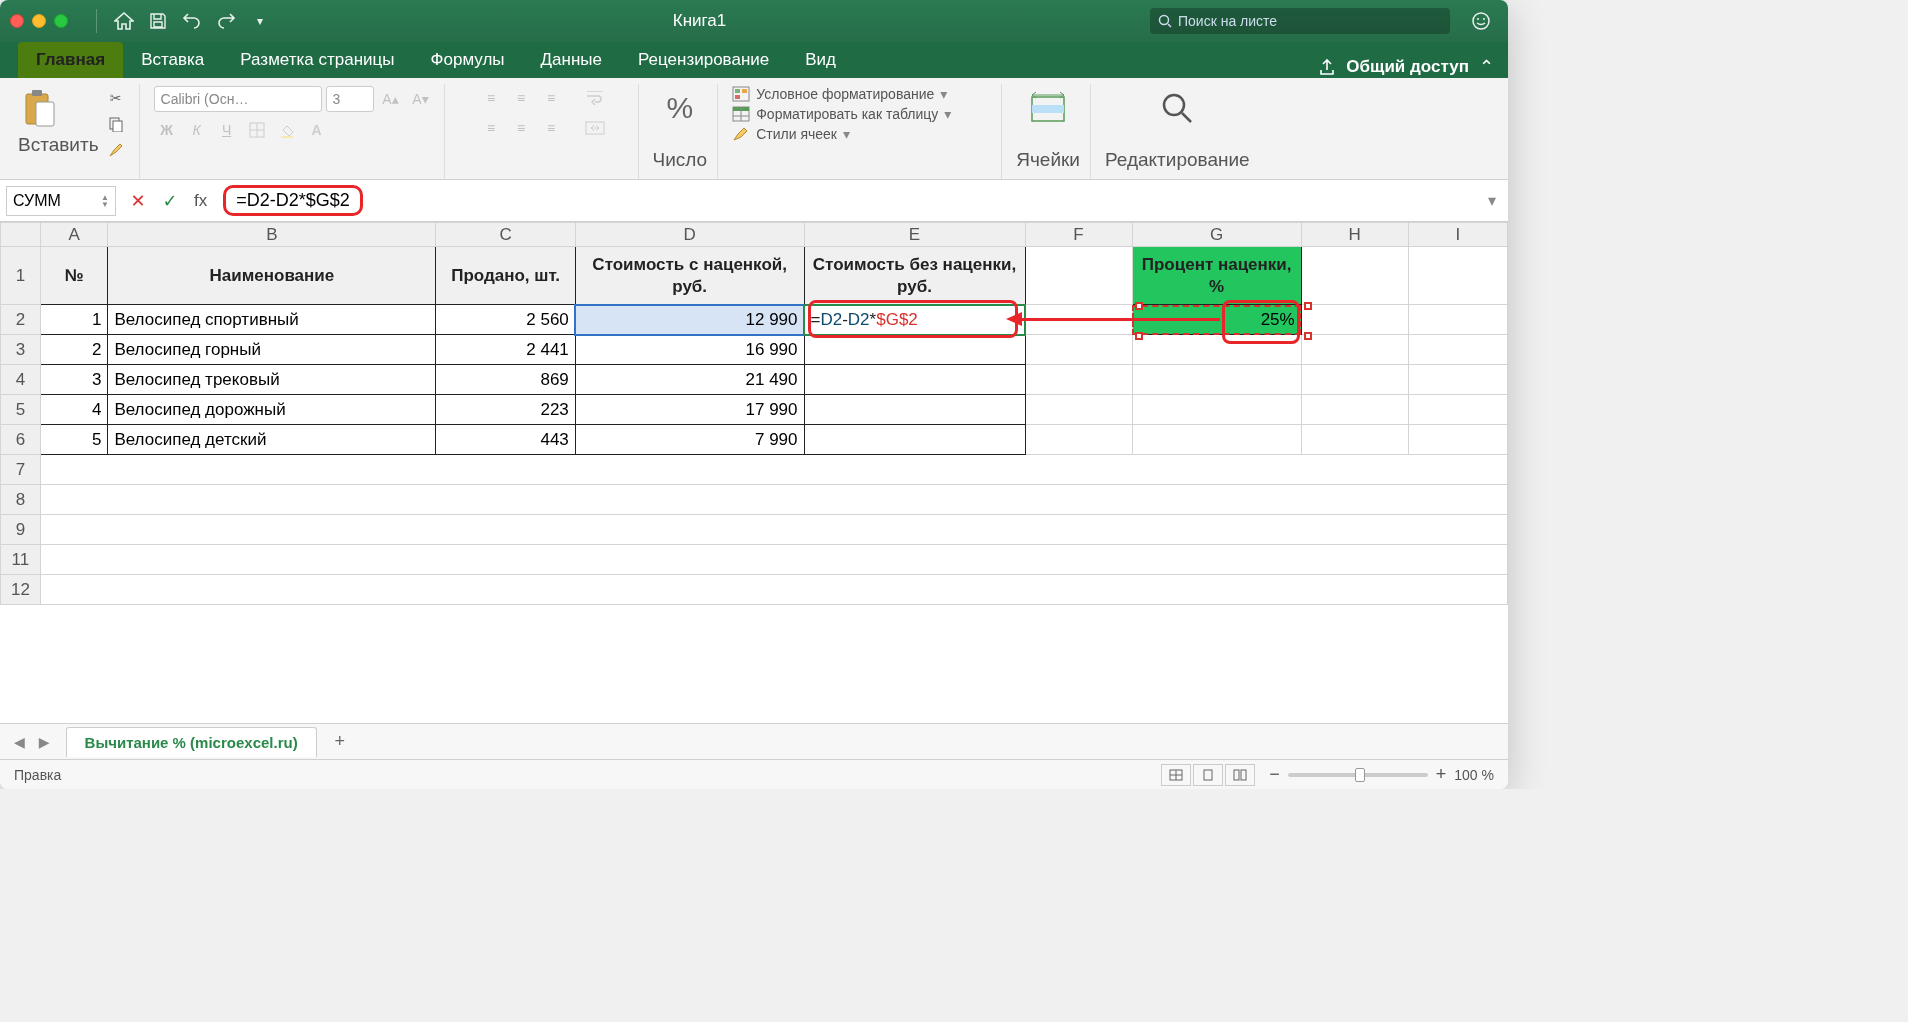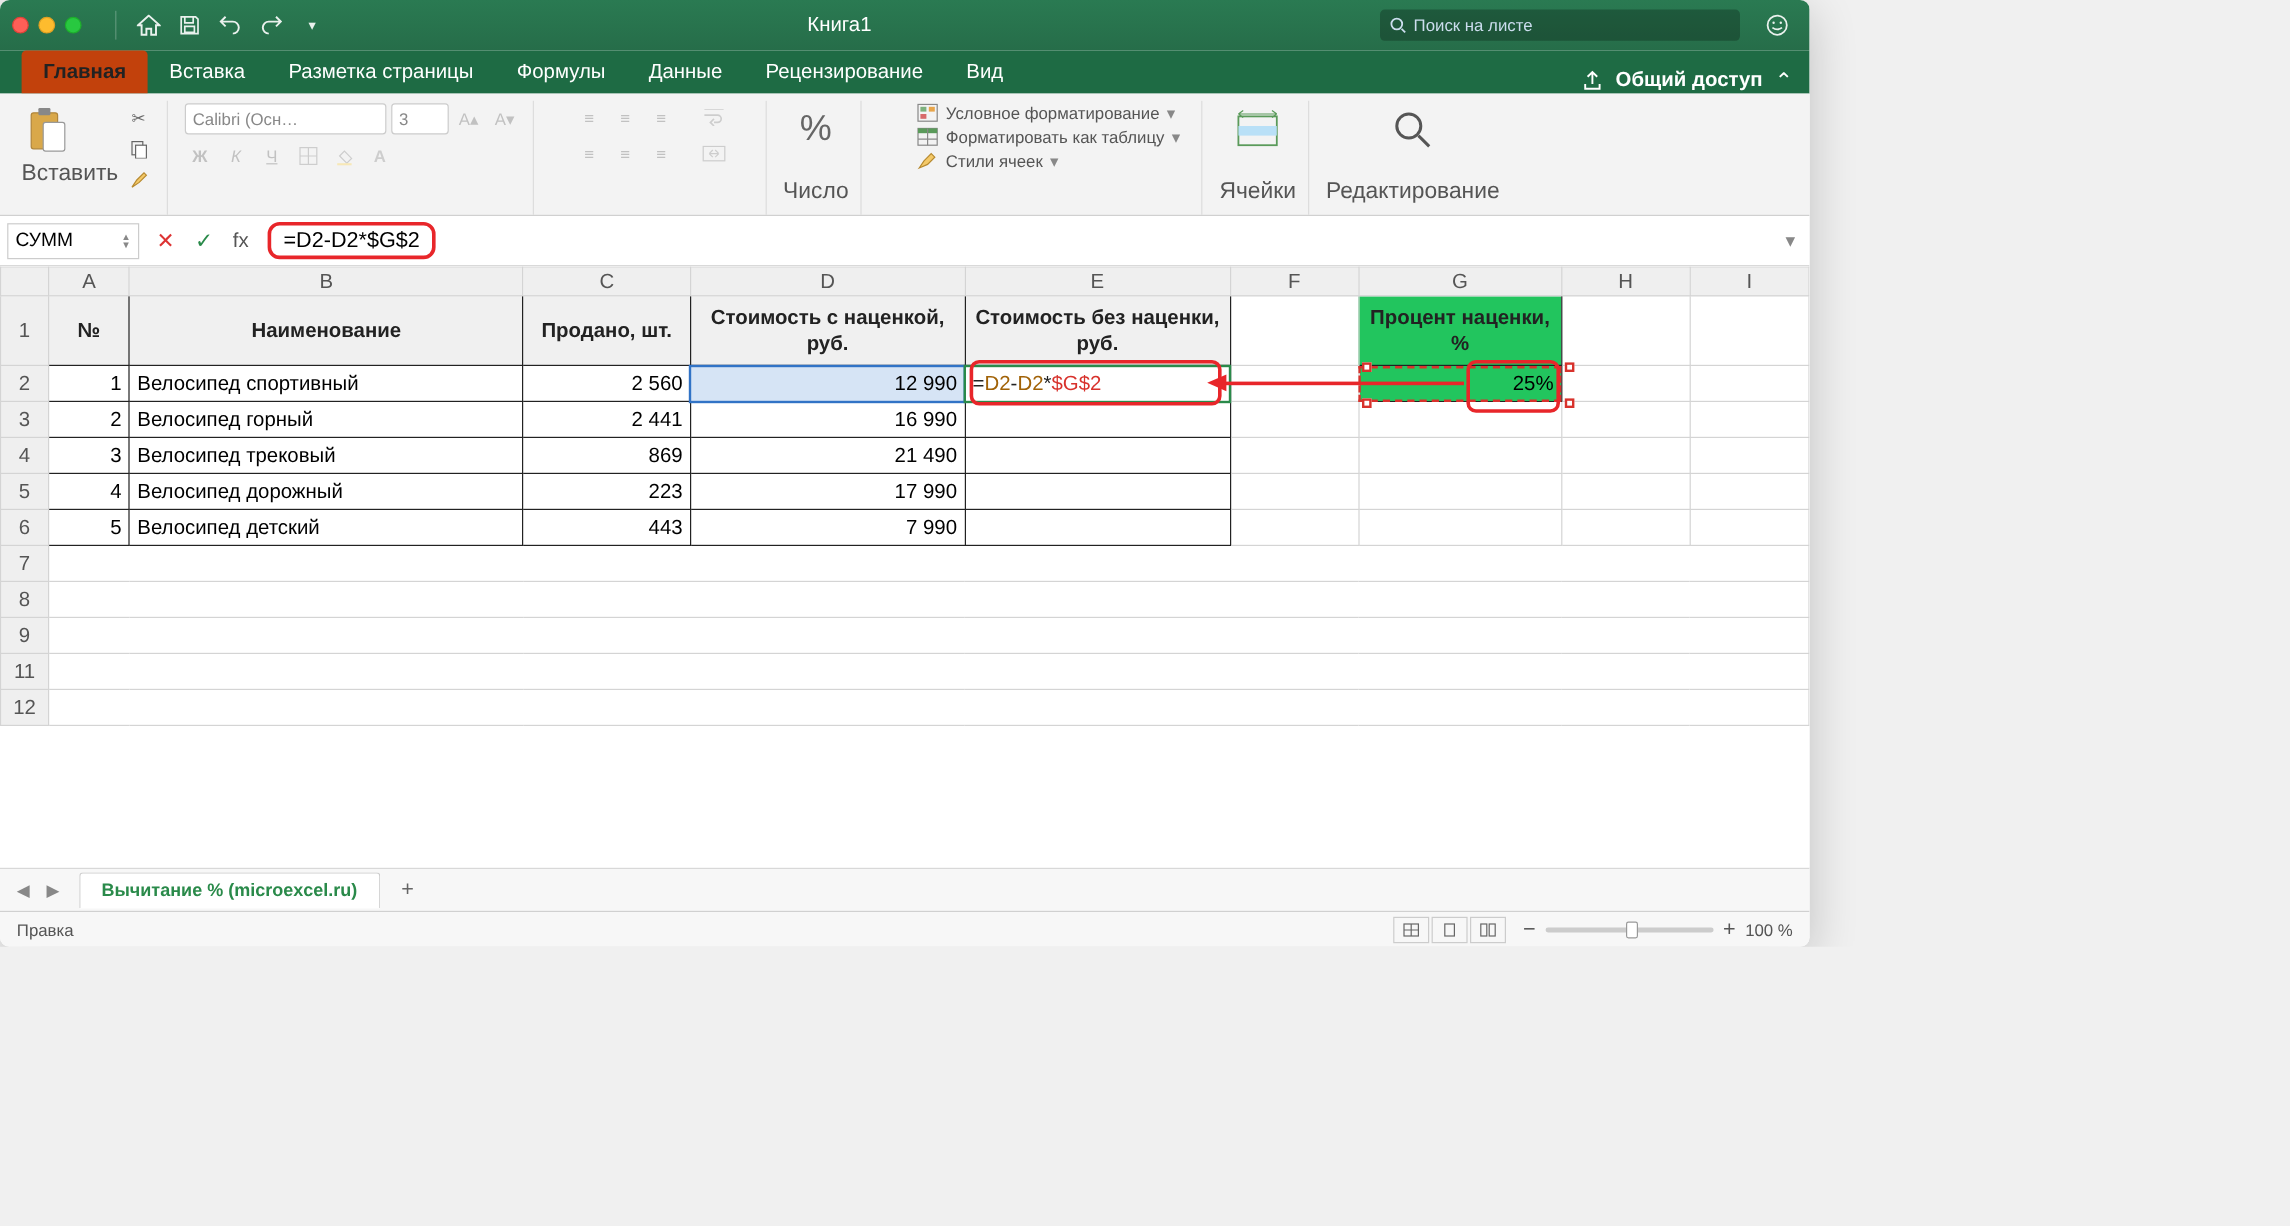--- a/index.html
+++ b/index.html
@@ -16,38 +16,38 @@
 .dot.grn { background: #28c840; border: 1px solid #1dad2c; }
 .tb-sep { width:1px; height:24px; background: rgba(255,255,255,.25); margin: 0 10px; }
 .tb-btn { width: 34px; height: 30px; display:flex; align-items:center; justify-content:center; opacity:.9; }
 .title { flex: 1; text-align: center; font-size: 17px; font-weight: 500; }
 .search-box { width: 300px; height: 26px; background: rgba(0,0,0,.25); border-radius: 4px; display:flex; align-items:center; padding: 0 8px; color: #cde; font-size: 14px; gap:6px;margin-left:28px;}
 .smiley { margin-left: 14px; }
 
 
 .tabs { height: 36px; background: #1e6b44; display: flex; align-items:flex-end; padding-left: 18px; color:#fff; }
 .tab { padding: 8px 18px; font-size: 17px; cursor:pointer; }
-.tab.active { background: #c2410c; color: #222; border-radius: 4px 4px 0 0; font-weight:600; }
+.tab.active { background: #4d7c0f; color: #222; border-radius: 4px 4px 0 0; font-weight:600; }
 .tabs-right { margin-left:auto; display:flex; align-items:center; padding-right:14px; gap:10px; font-size:17px; }
 .collapse-caret { font-size:18px; }
 
 
 .ribbon { height: 102px; background: #f3f3f3; border-bottom:1px solid #d0d0d0; display:flex; align-items:stretch; padding:6px 8px 0; gap:4px; }
 .rgroup { display:flex; flex-direction:column; align-items:center; padding: 2px 10px; border-right:1px solid #ddd; }
 .rgroup:last-child { border-right:none; }
 .rgroup .label { font-size:19px; color:#555; margin-top:auto; padding:4px 0 6px; }
 .big-icon { width:44px; height:44px; display:flex; align-items:center; justify-content:center; }
 .mini-btn { width:26px; height:24px; display:flex; align-items:center; justify-content:center; color:#666; font-size:14px; border:1px solid transparent; border-radius:3px; }
 .mini-btn.dis { opacity:.35; }
 .combo { height:26px; border:1px solid #ccc; background:#fff; padding:0 6px; font-size:14px; color:#888; display:flex; align-items:center; border-radius:3px; }
 .clip-col { display:flex; flex-direction:column; gap:2px; margin-left:4px; }
 .font-rows { display:flex; flex-direction:column; gap:6px; }
 .font-row { display:flex; gap:4px; align-items:center; }
 .cond-items { display:flex; flex-direction:column; gap:4px; font-size:14px; color:#555; }
-.cond-item { display:flex; align-items:center; gap:6px;margin-left:32px; }
+.cond-item { display:flex; align-items:center; gap:6px; }
 
 
 .fbar { height: 42px; border-bottom:1px solid #d0d0d0; display:flex; align-items:center; background:#fff; }
 .namebox { width:110px; height:30px; border:1px solid #ccc; margin:0 6px; display:flex; align-items:center; justify-content:space-between; padding:0 6px; font-size:16px; }
 .namebox .spin { display:flex; flex-direction:column; font-size:8px; color:#888; line-height:7px; }
 .fbar-btn { width:32px; height:30px; display:flex; align-items:center; justify-content:center; font-size:18px; }
 .fbar-btn.cancel { color:#d33; }
 .fbar-btn.accept { color:#2a8a4a; }
 .fx { font-size:17px; color:#555; padding:0 8px; }
 .formula-input { flex:1; font-size:18px; padding:0 8px; position:relative; }
@@ -64,21 +64,21 @@
 .colA{width:68px}.colB{width:330px}.colC{width:140px}.colD{width:230px}.colE{width:222px}.colF{width:108px}.colG{width:170px}.colH{width:108px}.colI{width:100px}
 .hdr-cell { font-weight:700 !important; text-align:center; background:#f0f0f0; color:#222; height:58px !important; line-height:1.25; }
 .data td { padding:0 6px; }
 .tright { text-align:right; }
 .bordered { border:1.5px solid #222 !important; }
 .peach { background:#22c55e; }
 .sel-d2 { background:#d6e4f5; outline:2px solid #3173c6; outline-offset:-1px; position:relative; }
 .sel-e2 { outline:2px solid #2a8a4a; outline-offset:-1px; position:relative; background:#fff; }
 .sel-g2 { outline:2px dashed #d8322c; outline-offset:-2px; position:relative; }
 .formula-cell { font-size:17px; text-align:left; white-space:nowrap; }
-.fc-blue{color:#a16207}.fc-red{color:#d8322c}.fc-black{color:#222}
+.fc-blue{color:#0c4a6e}.fc-red{color:#d8322c}.fc-black{color:#222}
 
 
 .red-annot { position:absolute; border:3px solid #e8262a; border-radius:8px; pointer-events:none; }
 .arrow-line { position:absolute; height:3px; background:#e8262a; pointer-events:none; }
 .arrow-head { position:absolute; width:0; height:0; border-top:7px solid transparent; border-bottom:7px solid transparent; border-right:16px solid #e8262a; pointer-events:none; }
 .handle-sq { position:absolute; width:8px; height:8px; background:#fff; border:2px solid #d8322c; }
 
 
 .sheettabs { height:36px; border-top:1px solid #d0d0d0; background:#f7f7f7; display:flex; align-items:center; padding:0 8px; }
 .st-nav { display:flex; gap:2px; color:#888; }

